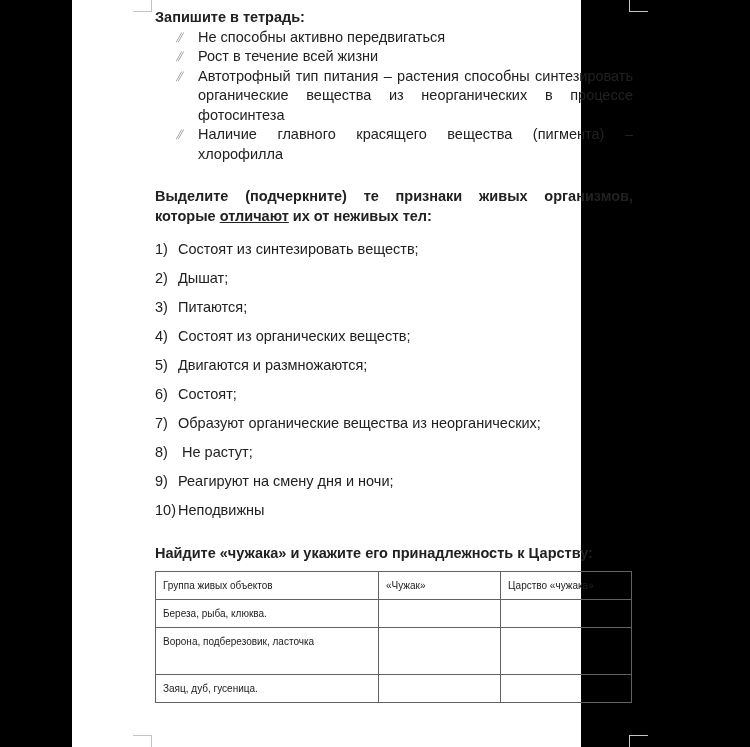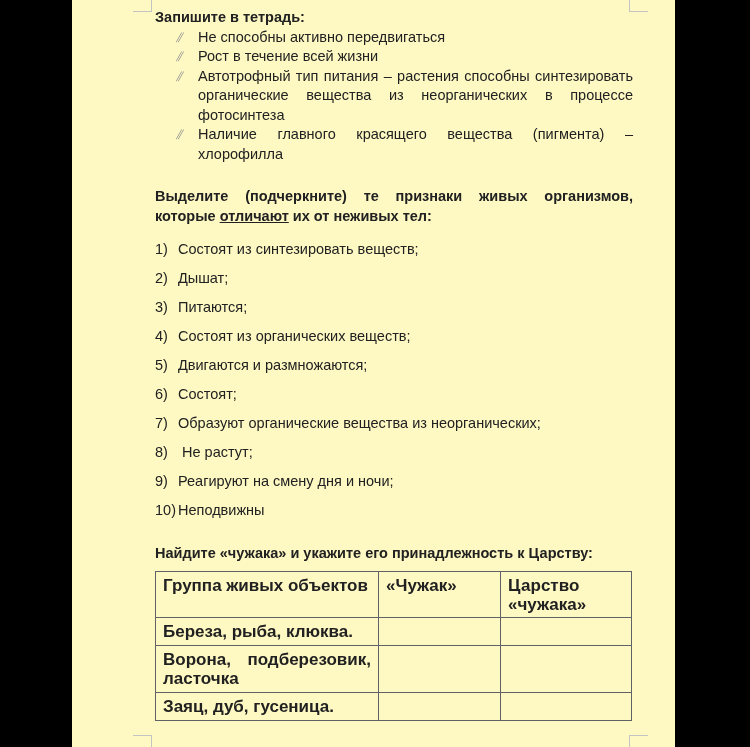--- a/index.html
+++ b/index.html
@@ -5,22 +5,22 @@
   html,body{margin:0;padding:0;}
   body{
     width:750px;height:747px;
     background:#000;
     position:relative;
     font-family:"Liberation Sans", sans-serif;
     overflow:hidden;
   }
   .page{
     position:absolute;left:72px;top:0;
-    width:603px;height:747px;
-    background:#fef9c3;
+    width:509px;height:747px;
+    background:#ffffff;
     color:#212121;
     font-size:14.5px;
     line-height:19.5px;
   }
   
   .crop{position:absolute;width:18px;height:11px;}
   .crop.tl{left:61px;top:0;border-right:1px solid #c4c4c4;border-bottom:1px solid #c4c4c4;}
   .crop.tr{left:557px;top:0;border-left:1px solid #c4c4c4;border-bottom:1px solid #c4c4c4;}
   .crop.bl{left:61px;bottom:0;border-right:1px solid #c4c4c4;border-top:1px solid #c4c4c4;}
   .crop.br{left:557px;bottom:0;border-left:1px solid #c4c4c4;border-top:1px solid #c4c4c4;}
@@ -53,25 +53,25 @@
   .sec3{position:absolute;top:544px;left:0;width:478px;}
   .sec3 .heading{font-weight:bold;line-height:19px;}
   table.quiz{
     border-collapse:collapse;
     margin-top:8px;
     width:473px;
     table-layout:fixed;
   }
   table.quiz th, table.quiz td{
     border:1.5px solid #5f6368;
-    font-weight:bold;
+    font-weight:normal;
     text-align:left;
     vertical-align:top;
     padding:4px 7px 3px 7px;
-    font-size:17px;
+    font-size:10px;
     line-height:19px;
   }
   table.quiz .c1{width:208px;}
   table.quiz .c2{width:107px;}
   table.quiz .c3{width:116px;}
   table.quiz td.justify{text-align:justify;}
   tr.h th{height:20px;}
   tr.r1 td, tr.r3 td, tr.r4 td{height:20px;}
   tr.r2 td{height:39px;}
 </style>

